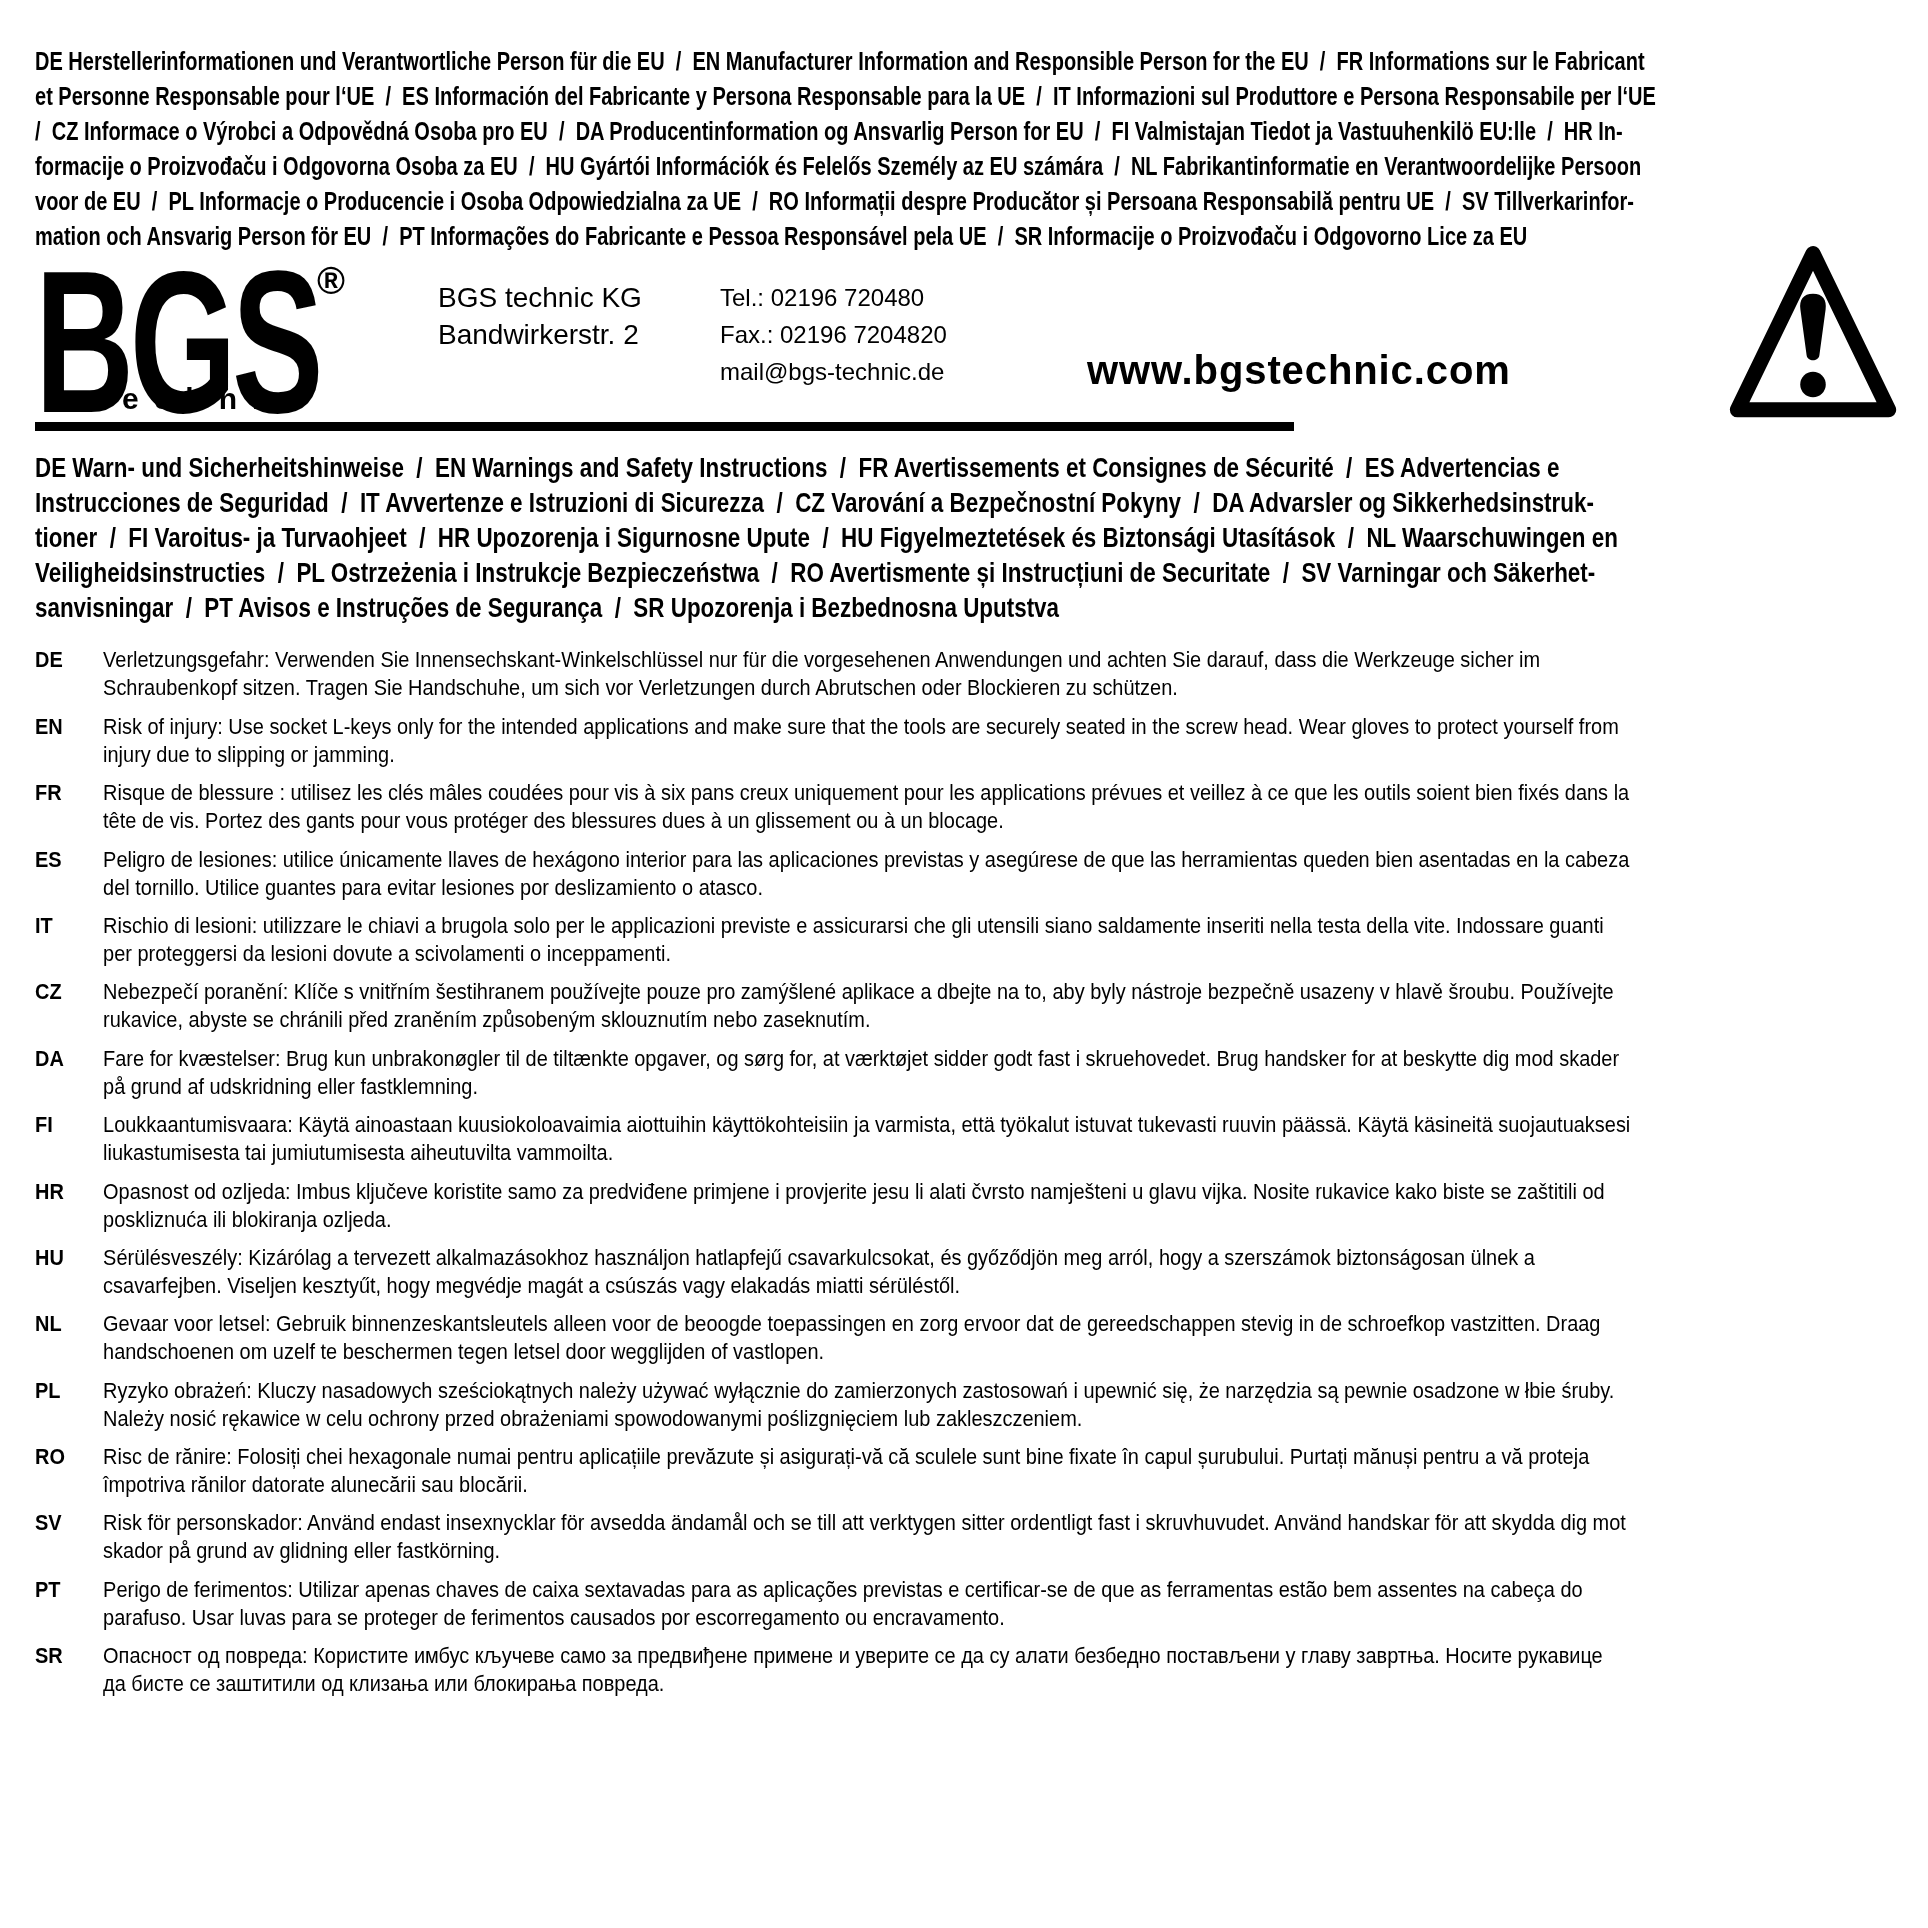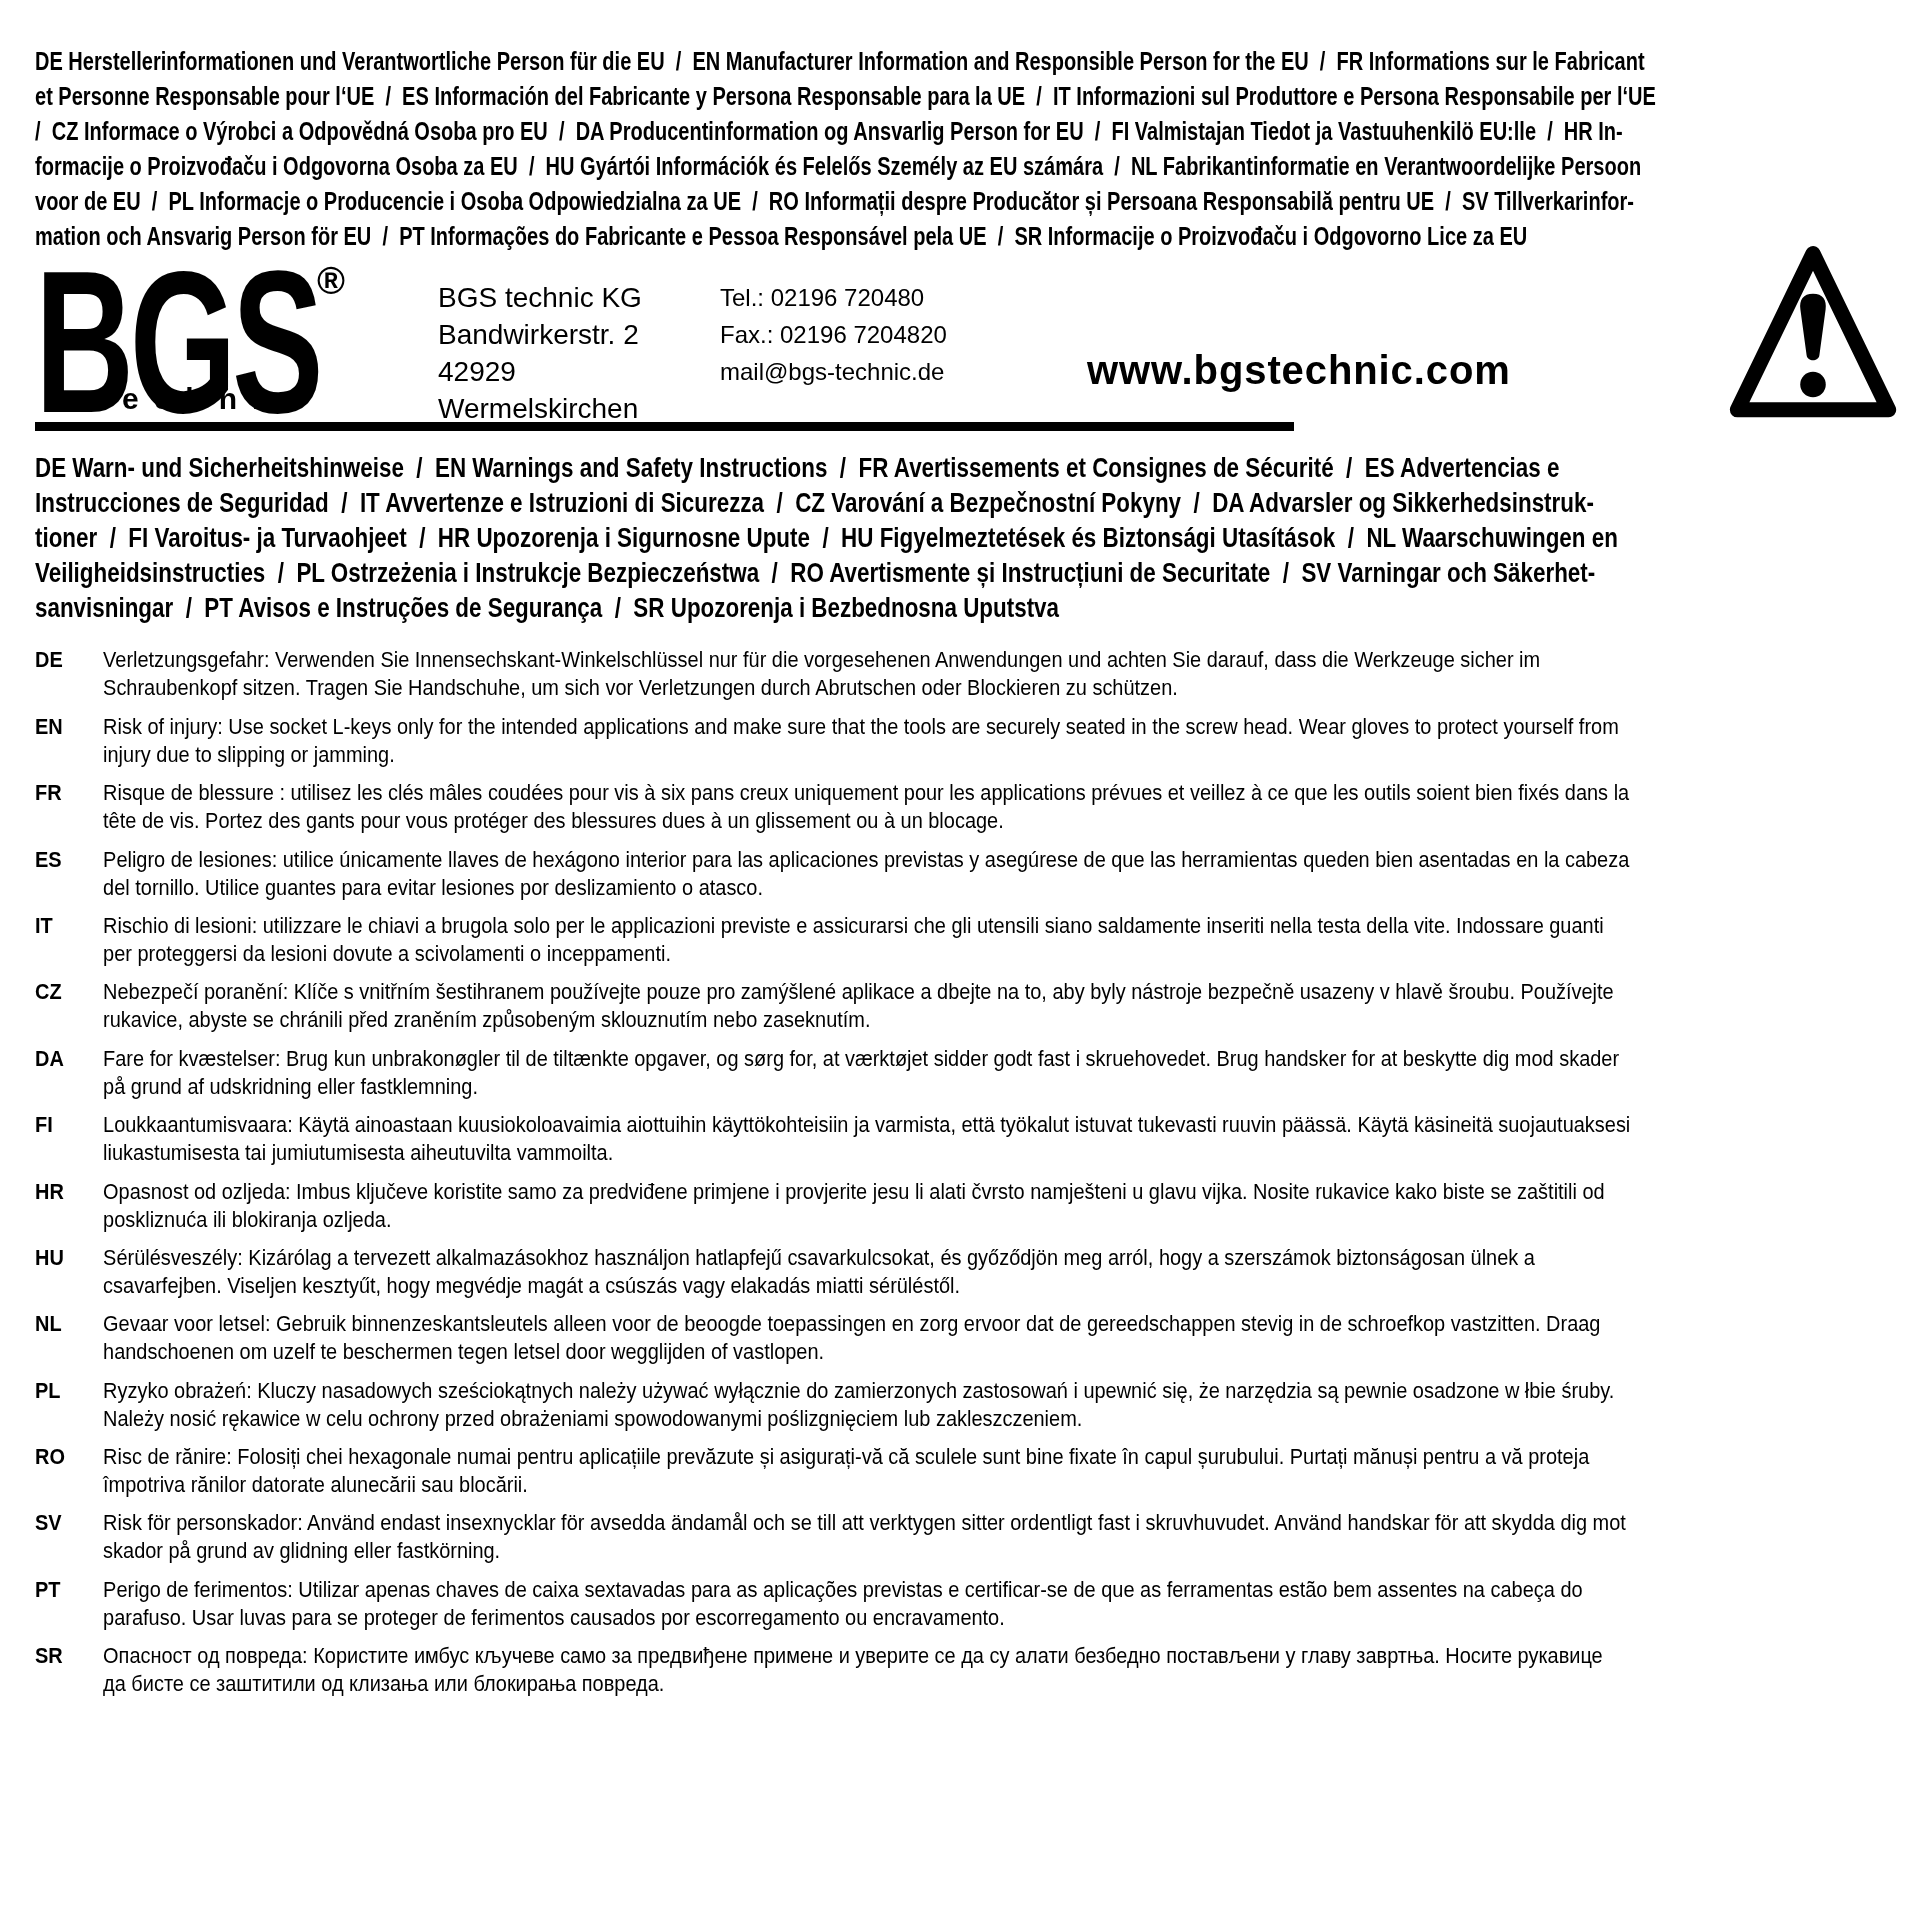--- a/index.html
+++ b/index.html
@@ -71,21 +71,20 @@
 
   <div class="brandrow">
     <div class="logo">
       <div class="logo-bgs">BGS</div>
       <div class="logo-reg">®</div>
       <div class="logo-technic">technic</div>
     </div>
     <div class="addr">
       <div>BGS technic KG</div>
       <div>Bandwirkerstr. 2</div>
-      <div>42929 Wermelskirchen</div>
     </div>
     <div class="contact">
       <div>Tel.: 02196 720480</div>
       <div>Fax.: 02196 7204820</div>
       <div>mail@bgs-technic.de</div>
     </div>
     <div class="site">www.bgstechnic.com</div>
     <svg class="warn-tri" viewBox="0 0 100 108" xmlns="http://www.w3.org/2000/svg">
       <path d="M50 7 L95 100 L5 100 Z" fill="#ffffff" stroke="#000000" stroke-width="9" stroke-linejoin="round"></path>
       <path d="M50 31 c-5.8 0 -8.3 3.6 -7.5 9.3 l3.7 27.2 c0.55 4 7.05 4 7.6 0 l3.7 -27.2 c0.8 -5.7 -1.7 -9.3 -7.5 -9.3 z" fill="#000000"></path>

